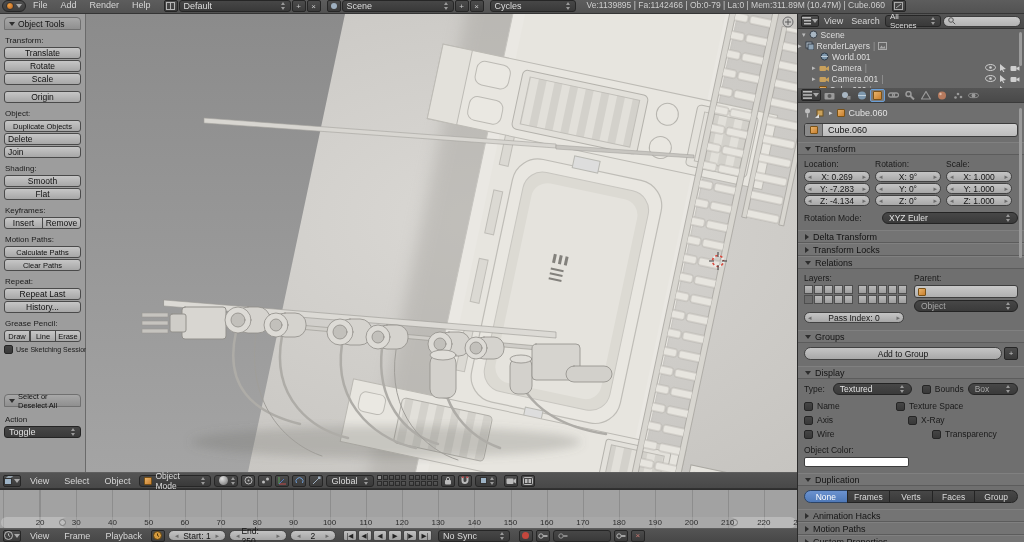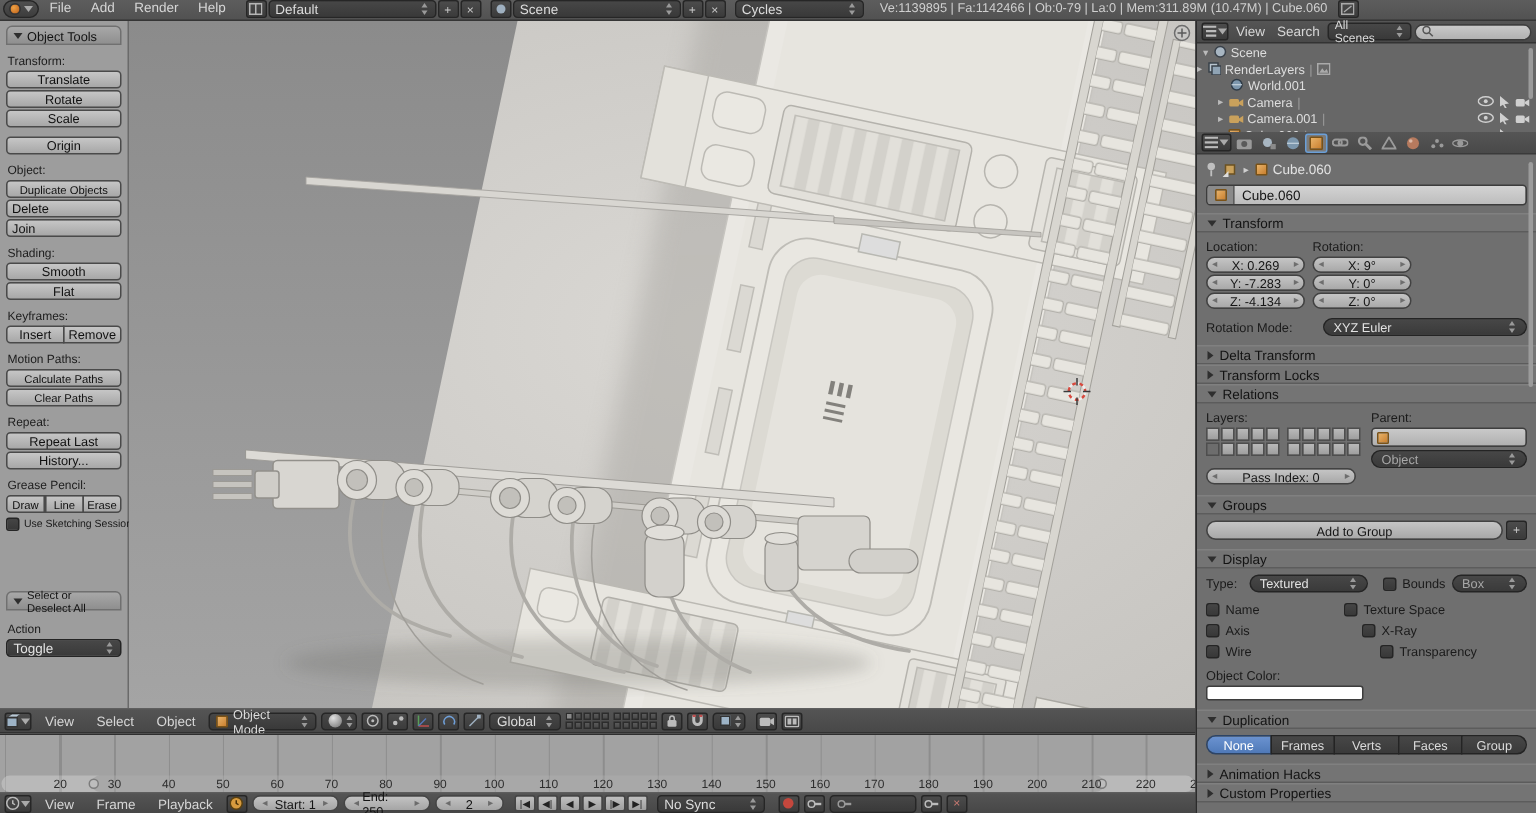--- a/index.html
+++ b/index.html
@@ -812,20 +812,38 @@
                   <span class="arrL">◂</span>
                   <span class="mid">Y: 0°</span>
                   <span class="arrR">▸</span>
                 </div>
               <div class="pill">
                   <span class="arrL">◂</span>
                   <span class="mid">Z: 0°</span>
                   <span class="arrR">▸</span>
                 </div>
             </div>
+            <div class="col">
+              <div class="flabel">Scale:</div>
+              <div class="pill">
+                  <span class="arrL">◂</span>
+                  <span class="mid">X: 1.000</span>
+                  <span class="arrR">▸</span>
+                </div>
+              <div class="pill">
+                  <span class="arrL">◂</span>
+                  <span class="mid">Y: 1.000</span>
+                  <span class="arrR">▸</span>
+                </div>
+              <div class="pill">
+                  <span class="arrL">◂</span>
+                  <span class="mid">Z: 1.000</span>
+                  <span class="arrR">▸</span>
+                </div>
+            </div>
           </div>
           <div class="row" style="margin-top:5px;gap:6px">
             <span class="flabel" style="margin:0;width:72px">Rotation Mode:</span>
             <span class="ddk" style="flex:1">
                 <span>XYZ Euler</span>
                 <span class="ud"></span>
               </span>
           </div>
         </div>
 
@@ -932,21 +950,21 @@
             <span class="row" style="width:104px;gap:4px">
                 <span class="cb"></span>
                 <span class="flabel" style="margin:0">Axis</span>
               </span>
             <span class="row" style="gap:4px">
                 <span class="cb"></span>
                 <span class="flabel" style="margin:0">X-Ray</span>
               </span>
           </div>
           <div class="row" style="margin-top:4px">
-            <span class="row" style="width:116px;gap:4px">
+            <span class="row" style="width:128px;gap:4px">
                 <span class="cb"></span>
                 <span class="flabel" style="margin:0">Wire</span>
               </span>
             <span class="row" style="gap:4px">
                 <span class="cb"></span>
                 <span class="flabel" style="margin:0">Transparency</span>
               </span>
           </div>
           <div class="flabel" style="margin-top:6px">Object Color:</div>
           <div class="swatch"></div>
@@ -965,19 +983,23 @@
             <span class="d">Group</span>
           </div>
         </div>
 
         <div class="phead">
             <span class="tri-r"></span>
             <span>Animation Hacks</span>
           </div>
         <div class="phead">
             <span class="tri-r"></span>
+            <span>Motion Paths</span>
+          </div>
+        <div class="phead">
+            <span class="tri-r"></span>
             <span>Custom Properties</span>
           </div>
       </div>
       <div class="vscroll" style="right:2px;top:20px;height:150px"></div>
     </div>
   </aside>
 </div>
 
 </body></html>

